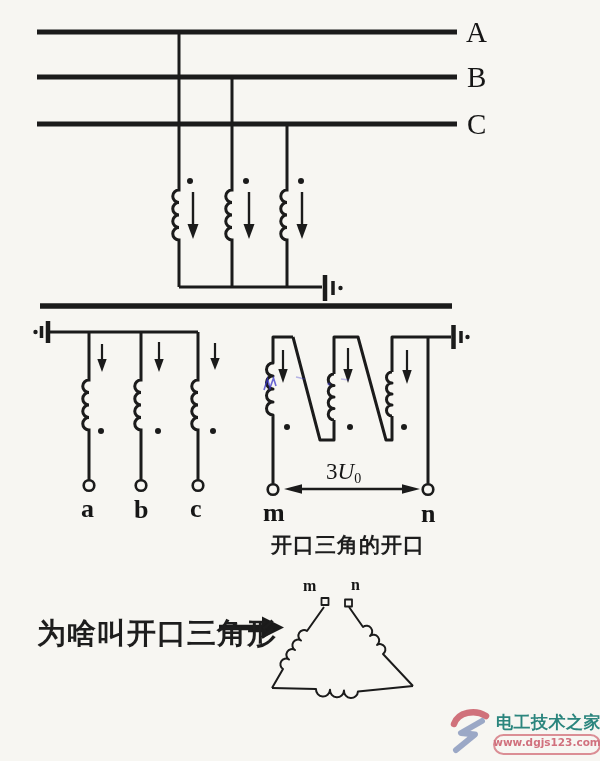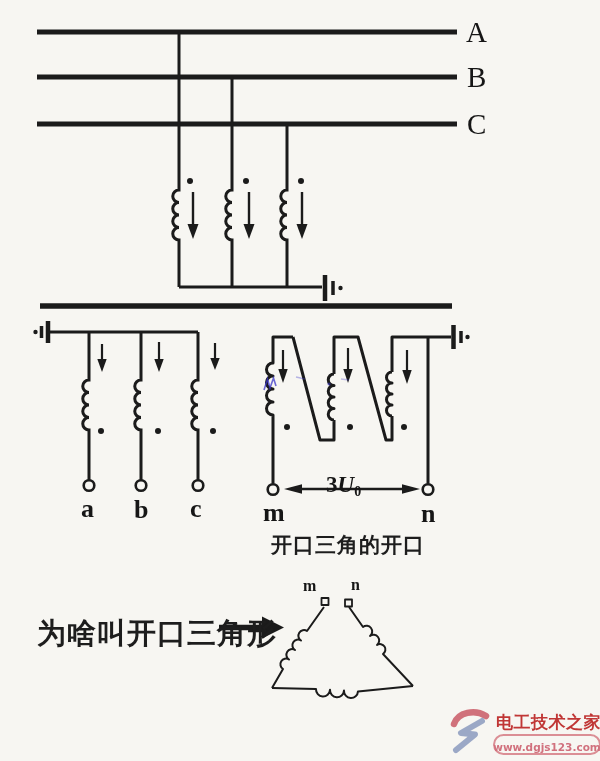--- a/index.html
+++ b/index.html
@@ -18,35 +18,35 @@
   .term-lbl{font-size:26px;font-weight:700;}
   .tri-lbl{font-size:16px;font-weight:600;}
   .cjk{
     font-family:"DejaVu Sans","Liberation Sans",sans-serif;
     color:#1d1d1d;font-weight:600;text-align:right;
   }
   .caption1{position:absolute;left:271px;top:531px;font-size:21px;letter-spacing:1px;}
   .why-text{position:absolute;left:37px;top:614px;font-size:29px;letter-spacing:1px;}
   .vlabel{
     position:absolute;left:326px;top:459px;font-size:23px;color:#161616;
-    font-family:"Liberation Serif","DejaVu Serif",serif;font-weight:700;margin-top:13px;
+    font-family:"Liberation Serif","DejaVu Serif",serif;font-weight:400;
   }
   .vlabel .usym{font-style:italic;}
   .vlabel sub{font-size:14px;vertical-align:-4px;}
   
   .wm{position:absolute;left:447px;top:707px;width:152px;height:53px;opacity:.88;}
   .wm-name{
     position:absolute;left:49px;top:4px;font-size:17px;font-weight:700;
-    color:#b91c1c;letter-spacing:0.5px;
+    color:#0f766e;letter-spacing:0.5px;
     font-family:"DejaVu Sans","Liberation Sans",sans-serif;white-space:nowrap;
   }
   .wm-url{
     position:absolute;left:46px;top:27px;width:104px;height:17px;
     border:2px solid rgba(209,107,117,.85);border-radius:11px;
-    display:flex;align-items:flex-end;justify-content:center;gap:4px;
+    display:flex;align-items:flex-start;justify-content:center;gap:4px;
     color:#cc5f6e;font-size:10.5px;font-weight:700;
     font-family:"DejaVu Sans","Liberation Sans",sans-serif;
   }
   .wm-dash{width:7px;height:2px;background:rgba(209,107,117,.8);
     box-shadow:0 -4px 0 rgba(209,107,117,.55);}
 </style>
 </head>
 <body>
 
 <div class="stage">

